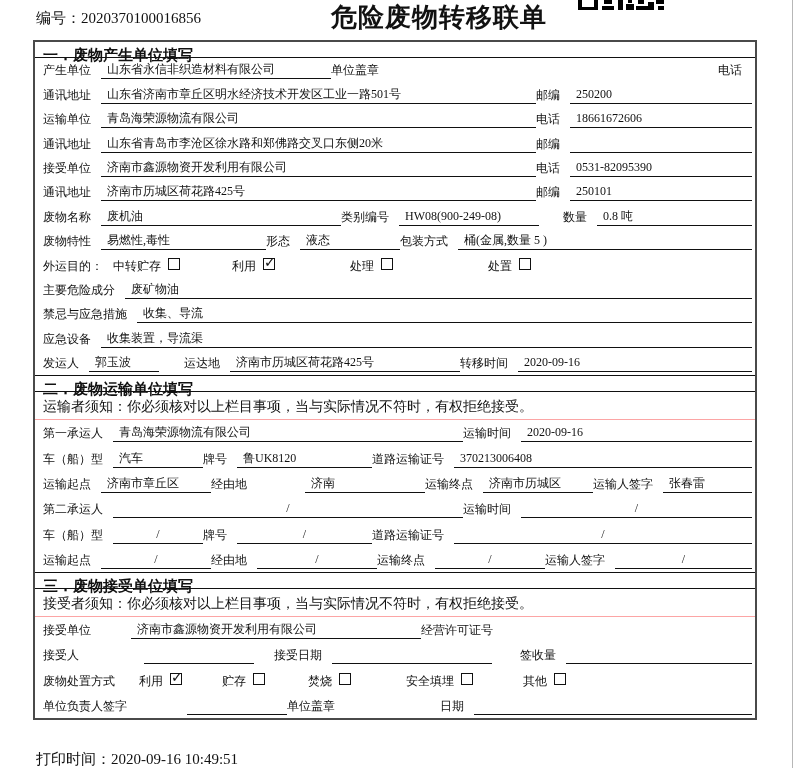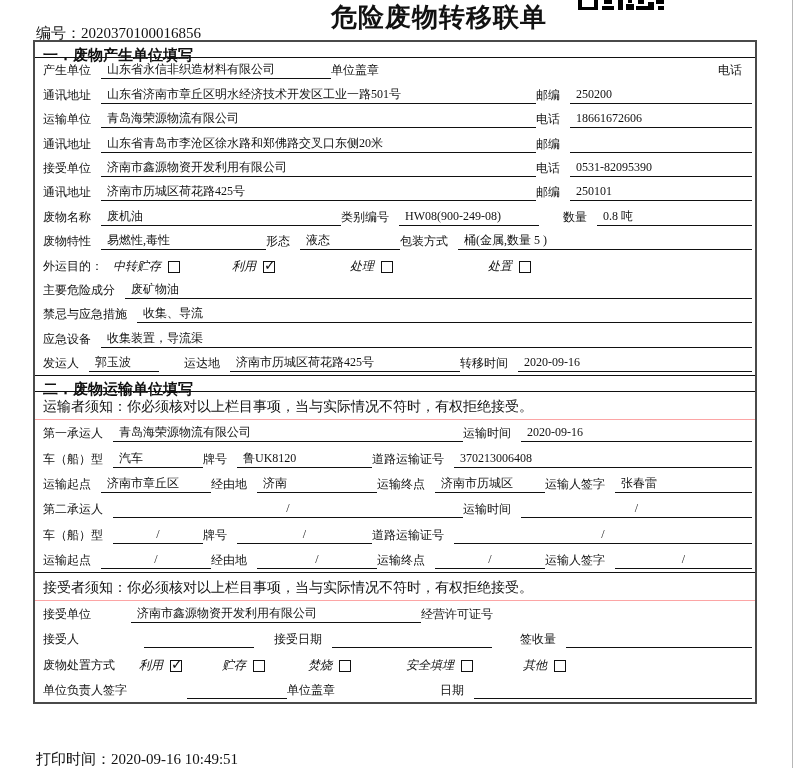--- a/index.html
+++ b/index.html
@@ -3,21 +3,21 @@
 <meta charset="utf-8">
 <style>
   * { box-sizing: border-box; }
   html,body { margin:0; padding:0; }
   body {
     width:796px; height:768px; position:relative; overflow:hidden;
     background:#ffffff; color:#111;
     font-family:"Liberation Serif","DejaVu Serif",serif;
   }
   
-  .hdr-serial { position:absolute; left:36px; top:24px; font-size:15px; white-space:nowrap; }
+  .hdr-serial { position:absolute; left:36px; top:9px; font-size:15px; white-space:nowrap; }
   .hdr-title  { position:absolute; left:331px; top:0px; margin:0; font-size:26px; letter-spacing:1px;
                 font-family:"Liberation Sans","DejaVu Sans",sans-serif; font-weight:700; white-space:nowrap; }
   .qr { position:absolute; left:578px; top:0; }
   .edge { position:absolute; left:792px; top:0; width:1px; height:768px; background:#b7b7b7; }
 
   
   .form { position:absolute; left:33px; top:40px; width:724px; border:2px solid #4a4a4a; background:#fff; }
   .sec-title {
     font-family:"Liberation Sans","DejaVu Sans",sans-serif; font-weight:700;
     font-size:15px; height:16px; padding:4px 8px 10px; border-bottom:1px solid #111; white-space:nowrap;
@@ -29,21 +29,21 @@
   .sec-a .frow { height:24.4px; }
   .sec-b .frow, .sec-c .frow { height:25.3px; }
 
   .lbl { white-space:nowrap; margin-right:10px; flex:none; line-height:17px; }
   .val { border-bottom:1px solid #111; white-space:nowrap; padding:0 6px; flex:none; line-height:17px; overflow:hidden; }
   .val.grow { flex:1; }
   .val.slash { text-align:center; }
   .gap { flex:none; }
   .sp  { flex:1; }
 
-  .cbw { display:flex; align-items:flex-end; flex:none;font-style:italic; }
+  .cbw { display:flex; flex:none; }
   .cbl { white-space:nowrap; line-height:17px; }
   .cb  { width:12px; height:12px; border:1px solid #111; margin:0 0 2px 7px; position:relative; flex:none; }
   .cb.on::after {
     content:"✓"; position:absolute; left:0px; top:-5px; font-size:14px; font-weight:700;
     font-family:"DejaVu Sans","Liberation Sans",sans-serif;
   }
 
   .footer { position:absolute; left:36px; top:750px; font-size:15px; white-space:nowrap; }
 </style>
 </head>
@@ -193,21 +193,21 @@
           <span class="val" style="width: 90px; margin-top: 39px;">汽车</span>
           <span class="lbl">牌号</span>
           <span class="val" style="width: 135px;">鲁UK8120</span>
           <span class="lbl">道路运输证号</span>
           <span class="val grow">370213006408</span>
         </div>
         <div class="frow">
           <span class="lbl">运输起点</span>
           <span class="val" style="width: 110px;">济南市章丘区</span>
           <span class="lbl">经由地</span>
-          <span class="val" style="width: 120px;">济南</span>
+          <span class="val" style="width: 120px; margin-left: 48px;">济南</span>
           <span class="lbl">运输终点</span>
           <span class="val" style="width: 110px;">济南市历城区</span>
           <span class="lbl">运输人签字</span>
           <span class="val grow">张春雷</span>
         </div>
         <div class="frow">
           <span class="lbl">第二承运人</span>
           <span class="val slash" style="width: 350px;">/</span>
           <span class="lbl">运输时间</span>
           <span class="val grow slash">/</span>
@@ -227,20 +227,21 @@
           <span class="val slash" style="width: 120px;">/</span>
           <span class="lbl">运输终点</span>
           <span class="val slash" style="width: 110px;">/</span>
           <span class="lbl">运输人签字</span>
           <span class="val grow slash">/</span>
         </div>
       </div>
   </section>
 
   <section class="sec-c bt">
+    <div class="sec-title">三．废物接受单位填写</div>
     <div class="notice">接受者须知：你必须核对以上栏目事项，当与实际情况不符时，有权拒绝接受。</div>
     <div>
         <div class="frow">
           <span class="lbl">接受单位</span>
           <span class="gap" style="width: 30px;"></span>
           <span class="val" style="width: 290px;">济南市鑫源物资开发利用有限公司</span>
           <span class="lbl">经营许可证号</span>
         </div>
         <div class="frow">
           <span class="lbl">接受人</span>

